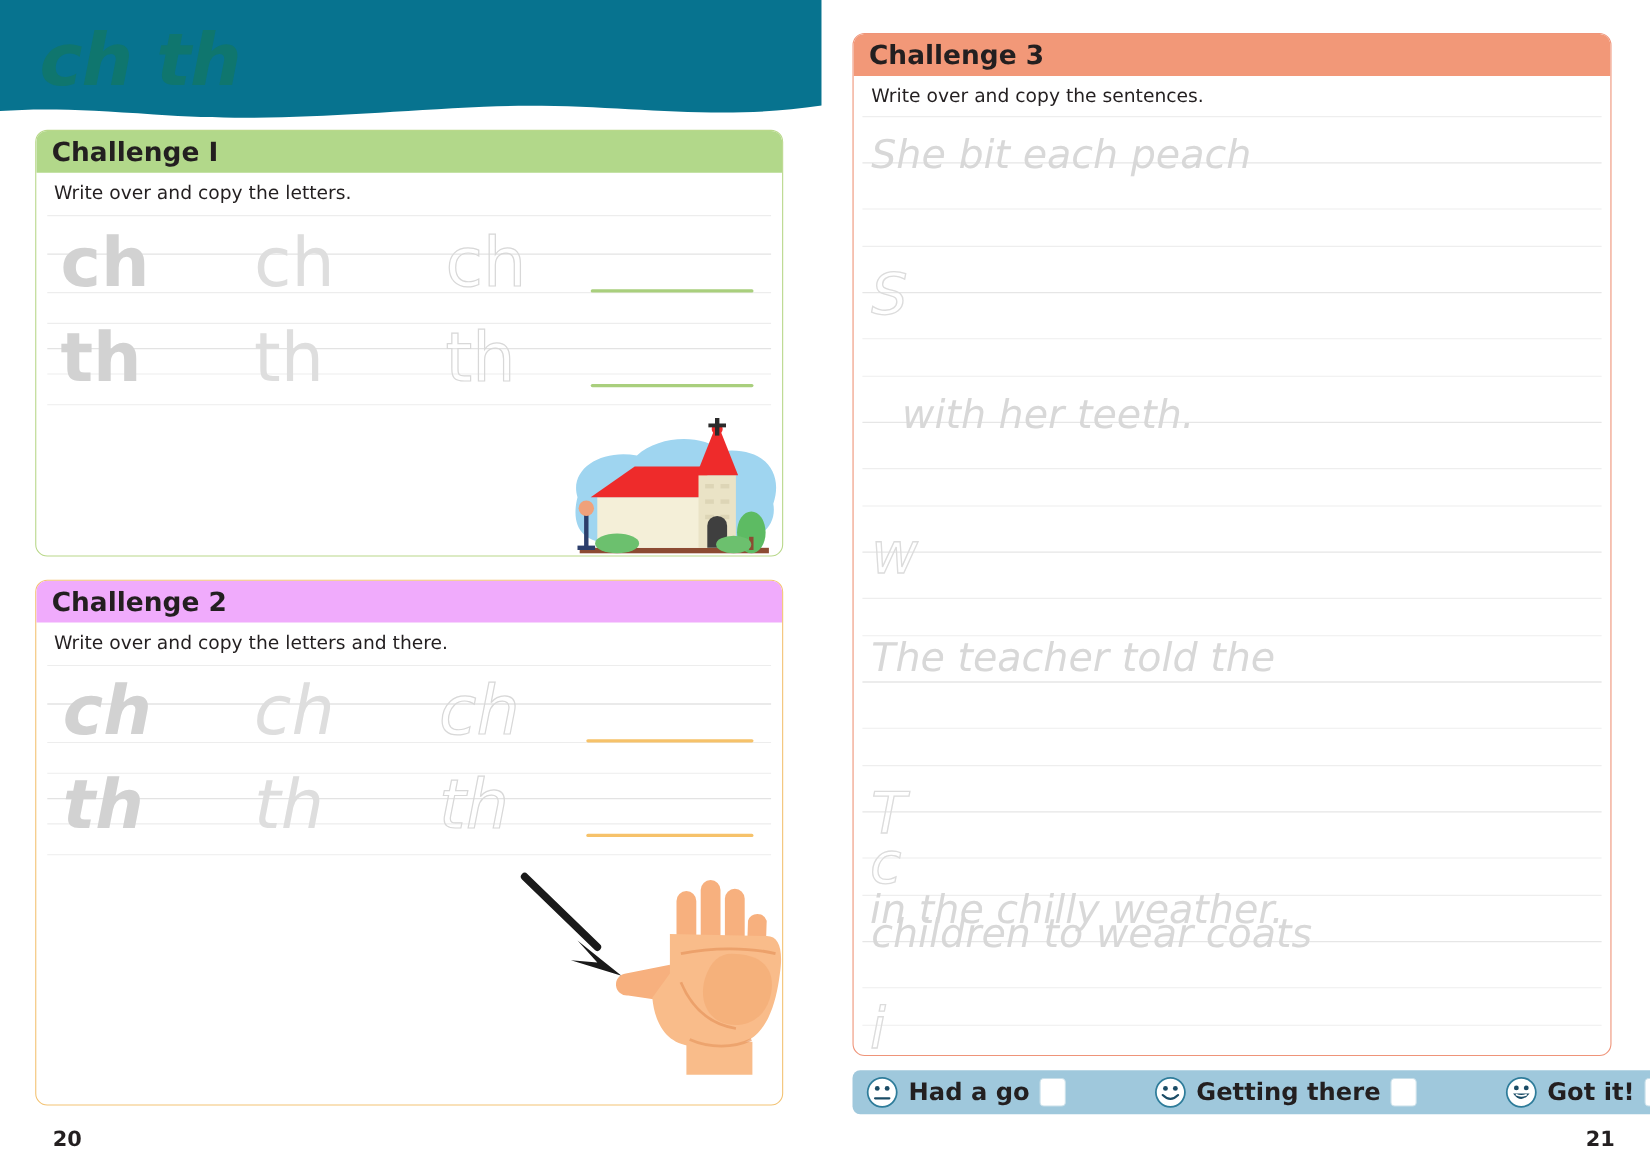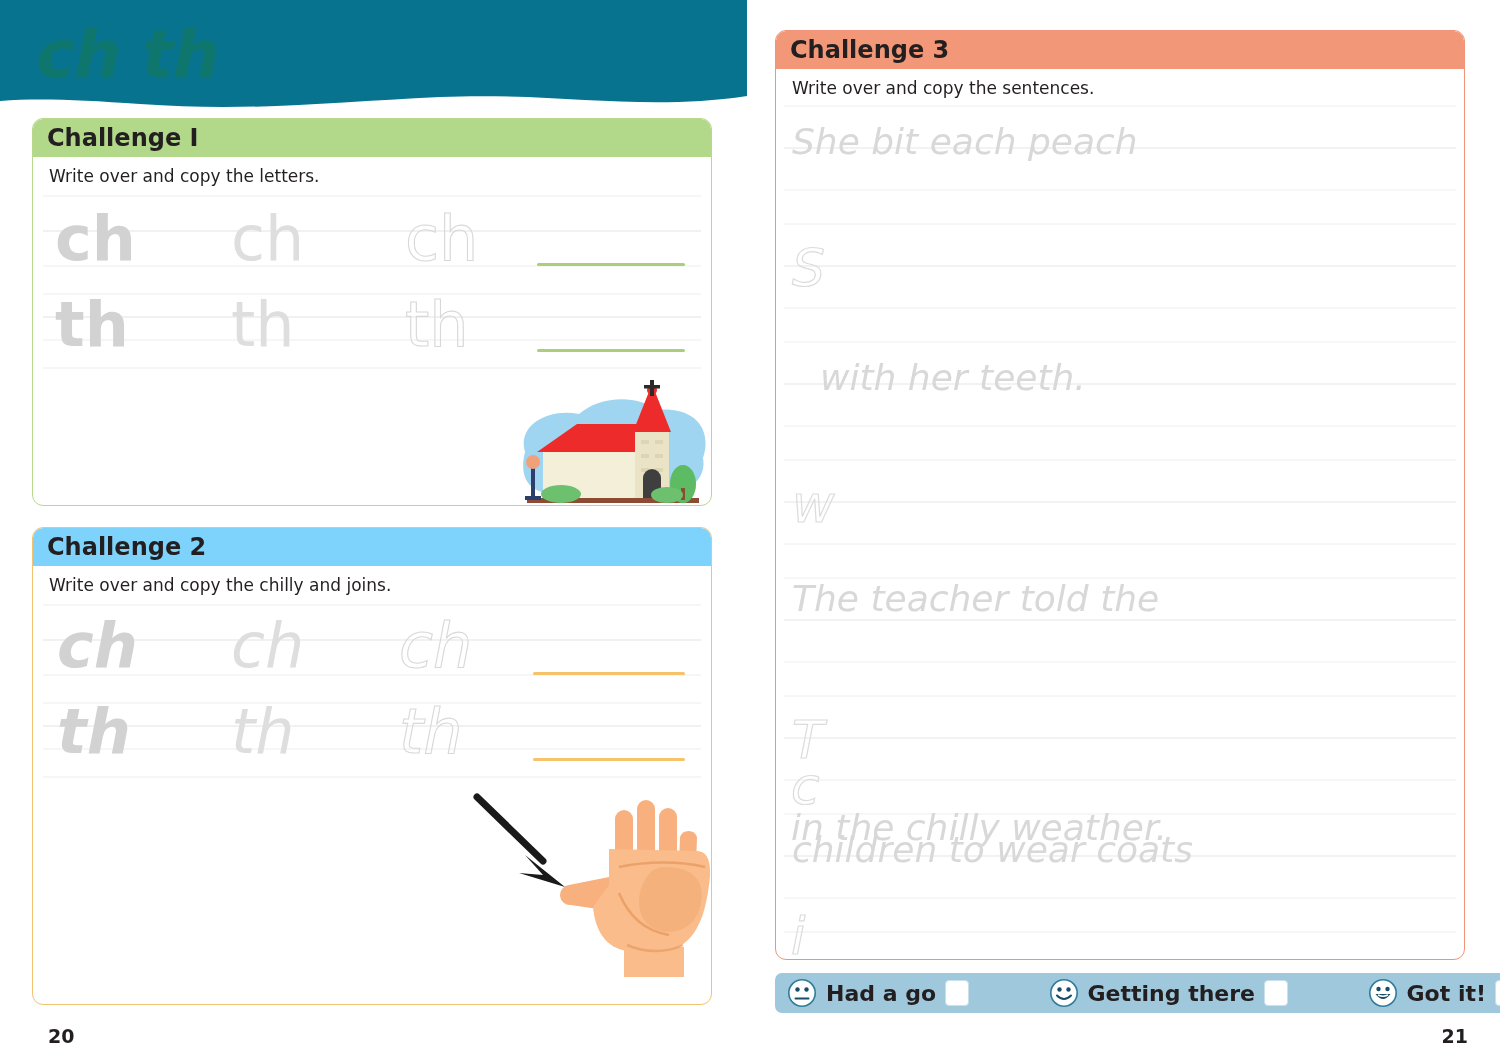--- a/index.html
+++ b/index.html
@@ -45,21 +45,21 @@
   .panel.orange { border-color: #f3c374; }
   .panel.coral  { border-color: #ef9479; }
 
   .panel-header {
     height: 38px;
     background: #b2d88a;
     display: flex; align-items: center;
     padding-left: 14px;
     border-radius: 9px 9px 0 0;
   }
-  .panel-header.orange { background: #7dd3fc; }
+  .panel-header.orange { background: #f0abfc; }
   .panel-header.coral  { background: #f29878; }
   .panel-header span {
     font-family: "DejaVu Sans", sans-serif;
     font-size: 24px; font-weight: 700;
     color: #231f20;
   }
 
   .panel-instr {
     padding: 9px 0 4px 16px;
     font-family: "DejaVu Sans", sans-serif;
@@ -215,21 +215,21 @@
           <ellipse cx="54" cy="114" rx="20" ry="9" fill="#6CC06E"></ellipse>
           <ellipse cx="160" cy="115" rx="16" ry="8" fill="#6CC06E"></ellipse>
         </svg>
       </div>
     </div>
 
     <div class="panel orange" style="left:32px; top:527px; width:680px; height:478px;">
       <div class="panel-header orange">
         <span>Challenge 2</span>
       </div>
-      <div class="panel-instr">Write over and copy the chilly and joins.</div>
+      <div class="panel-instr">Write over and copy the letters and there.</div>
 
       <div class="rule-area" style="height:410px;">
         <svg viewBox="0 0 678 410" preserveAspectRatio="none" style="height:410px;">
           <g stroke="#ededed" stroke-width="1">
             <line x1="10" y1="6" x2="668" y2="6"></line>
             <line x1="10" y1="76" x2="668" y2="76"></line>
             <line x1="10" y1="104" x2="668" y2="104"></line>
             <line x1="10" y1="150" x2="668" y2="150"></line>
             <line x1="10" y1="178" x2="668" y2="178"></line>
           </g>

